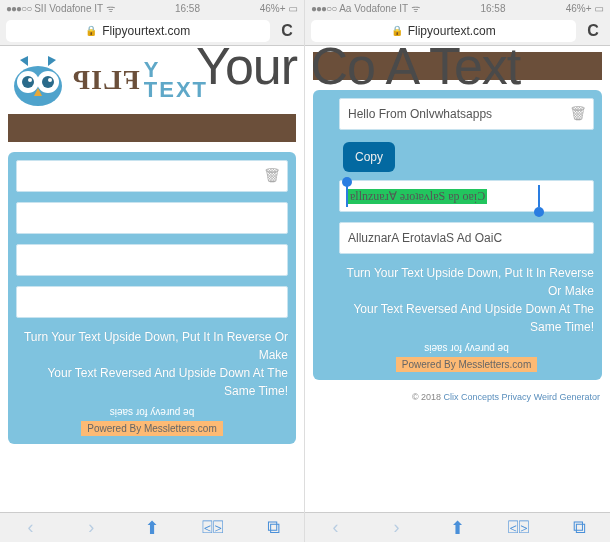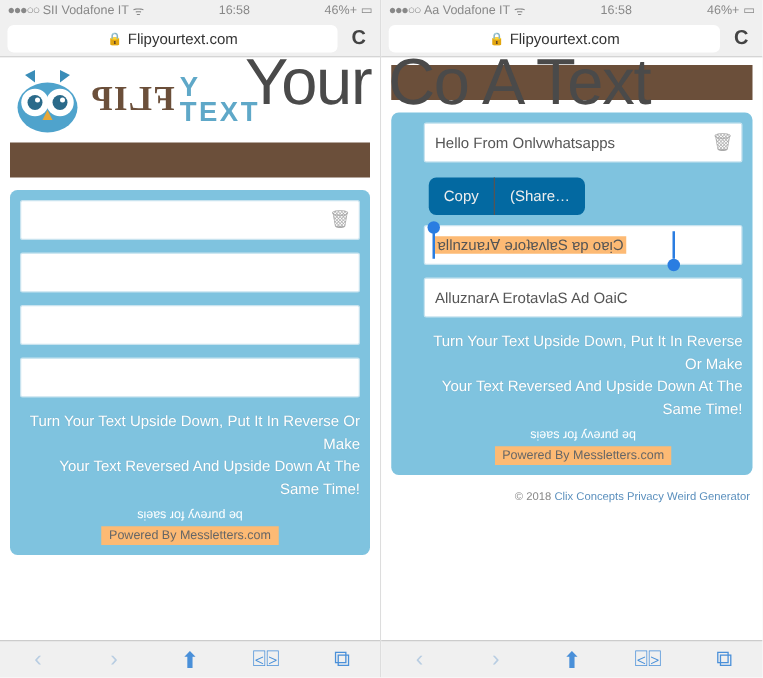--- a/index.html
+++ b/index.html
@@ -186,23 +186,24 @@
       height: 10px;
       background: #2a7de1;
       border-radius: 50%;
     }
     .sel-bar {
       position: absolute;
       width: 2px;
       background: #2a7de1;
     }
     .selected-text {
-      background: #fdba74;
+      background: #22c55e;
       color: #555;
       padding: 0 2px;
+      font-family: Liberation Serif, serif;
     }
 
     
     .footer-credits {
       font-size: 9px;
       color: #888;
       text-align: right;
       padding: 2px 10px;
     }
     .footer-credits a { color: #5a8fbd; text-decoration: none; }
@@ -351,21 +352,20 @@
 
       <div class="card" style="position:relative;padding-left:26px;">
         <div class="input-row filled">
           <span>Hello From Onlvwhatsapps</span>
           <span class="trash-icon">🗑</span>
         </div>
 
         <div style="height:40px;position:relative;">
           <div class="sel-popup" style="left:4px;top:2px;">
             <div class="btn">Copy</div>
-            <div class="btn">(Share…</div>
           </div>
         </div>
 
         <div class="input-row filled" style="position:relative;">
           <span class="selected-text">ɐllnzuɐɹ∀ ǝɹoʇɐʌlɐS ɐp oɐᴉƆ</span>
           <div class="sel-handle-l" style="left:2px;top:-4px;"></div>
           <div class="sel-bar" style="left:6px;top:4px;height:22px;"></div>
           <div class="sel-handle-r" style="left:194px;top:26px;"></div>
           <div class="sel-bar" style="left:198px;top:4px;height:22px;"></div>
         </div>

